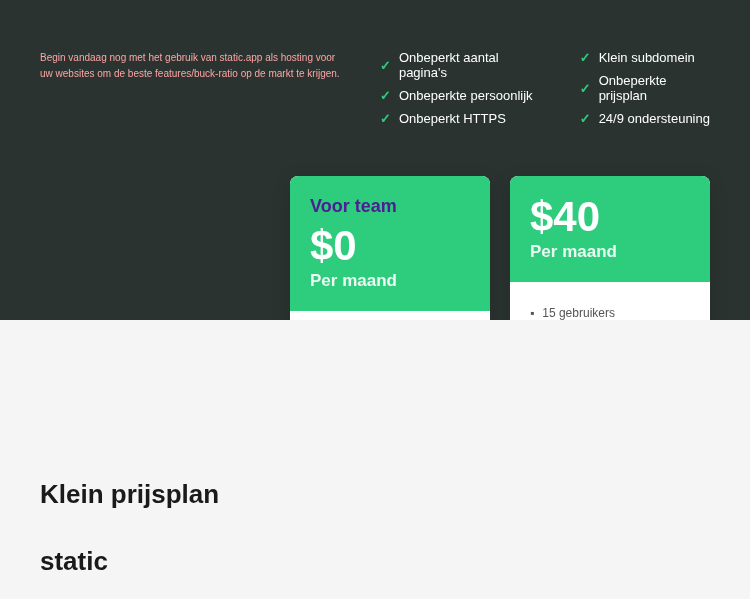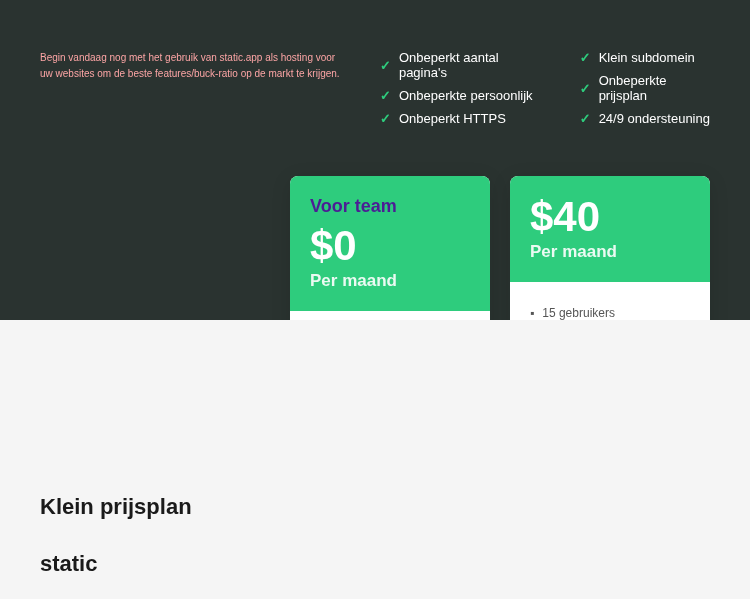--- a/index.html
+++ b/index.html
@@ -175,21 +175,21 @@
     }
 
     
     .bottom-tagline {
       position: absolute;
       bottom: 20px;
       left: 40px;
     }
 
     .bottom-tagline h2 {
-      font-size: 22px;
+      font-size: 26px;
       font-weight: 800;
       color: #1a1a1a;
       line-height: 1.3;
       max-width: 220px;
     }
   </style>
 <style>.feature-list li::before { display: none; }</style></head>
 <body>
 
 <div class="page-wrapper">

